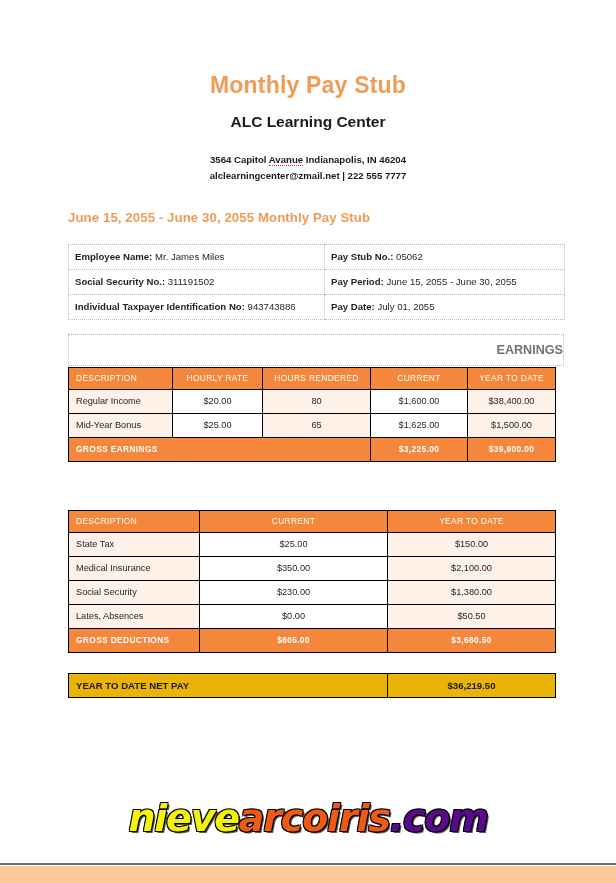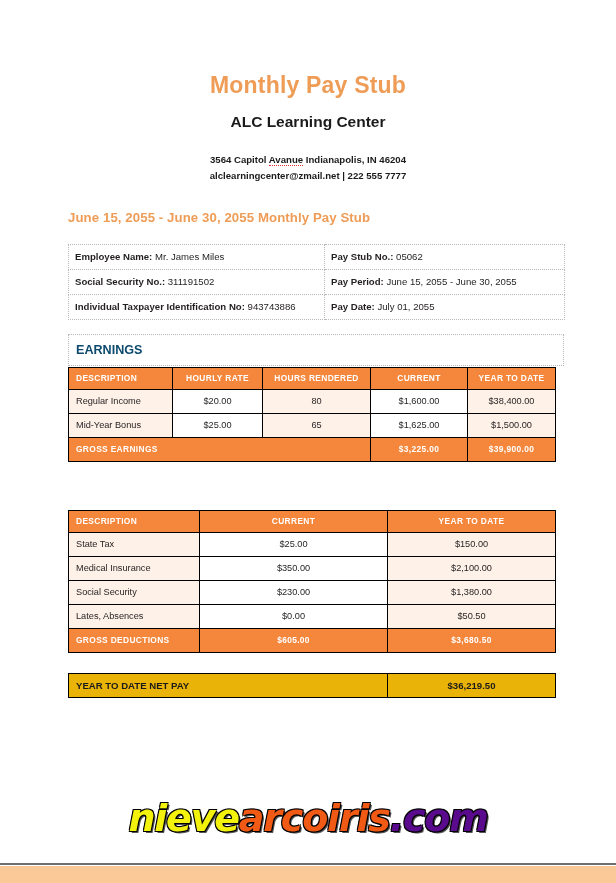--- a/index.html
+++ b/index.html
@@ -95,22 +95,23 @@
 
   
   .section-box {
     position: absolute;
     left: 68px;
     width: 496px;
     border: 1px dotted #b9b9b9;
     box-sizing: border-box;
     font-size: 12.6px;
     font-weight: bold;
-    color: #0c4a6e;
+    color: #737373;
     padding: 8px 0 8px 7px;
+    text-align: right;
   }
   #earnings-section-box { top: 334px; }
   #deductions-section-box { top: 478px; }
 
   
   .money-table {
     position: absolute;
     left: 68px;
     border-collapse: collapse;
     table-layout: fixed;
@@ -121,21 +122,21 @@
     font-size: 9.2px;
     padding: 0;
     height: 23px;
     vertical-align: middle;
     line-height: 1.15;
     font-weight: normal;
   }
   .money-table .hdr th {
     background: #f4873c;
     color: #ffffff;
-    font-weight: bold;
+    font-weight: normal;
     letter-spacing: .35px;
     font-size: 8.4px;
     text-align: center;
     height: 21px;
     margin-left: 34px;
   }
   .money-table .hdr th.lbl {
     text-align: left;
     padding-left: 7px;
   }

